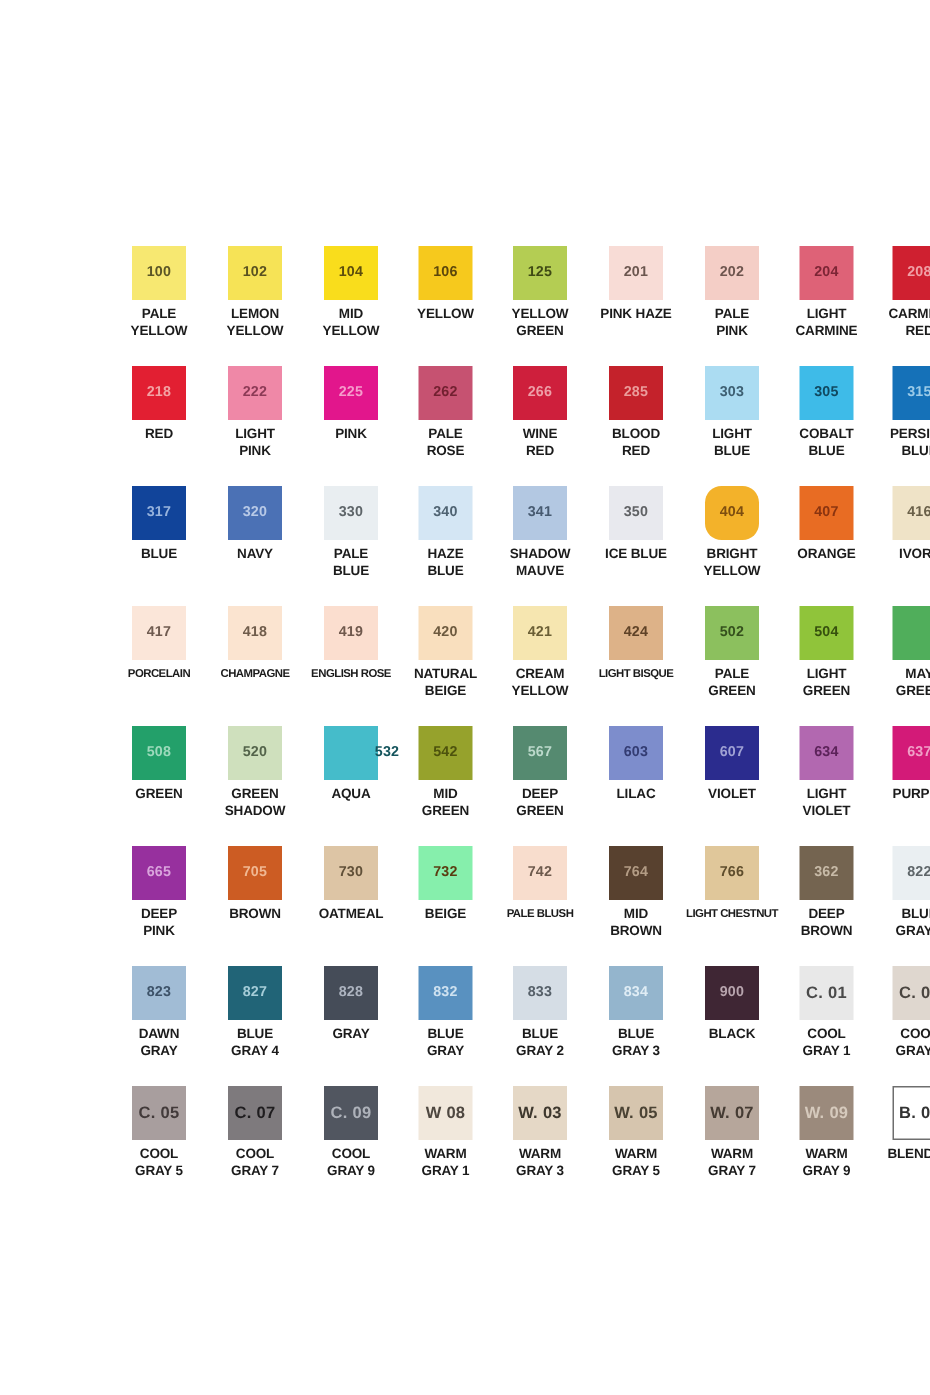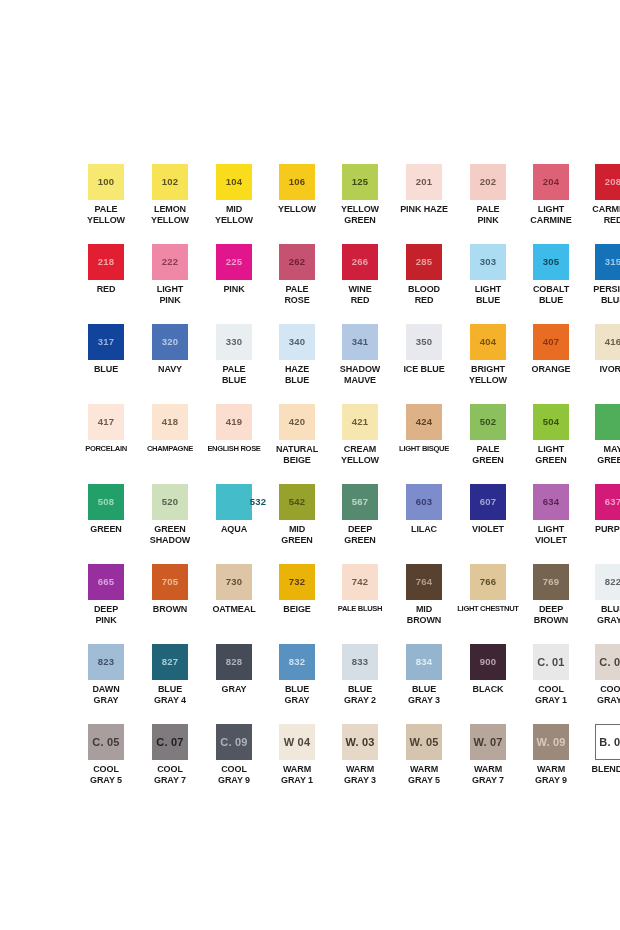--- a/index.html
+++ b/index.html
@@ -234,21 +234,21 @@
         <div class="swatch-name">SHADOW
 MAUVE</div>
       </div>
       <div class="swatch-cell">
         <div class="swatch-chip" style="background: rgb(232, 233, 238);">
           <span class="swatch-code" style="color: rgb(95, 97, 100);">350</span>
         </div>
         <div class="swatch-name">ICE BLUE</div>
       </div>
       <div class="swatch-cell">
-        <div class="swatch-chip" style="background: rgb(243, 178, 42);">
+        <div class="swatch-chip" style="background: rgb(243, 178, 42); border-radius: 11px;">
           <span class="swatch-code" style="color: rgb(125, 78, 16);">404</span>
         </div>
         <div class="swatch-name">BRIGHT
 YELLOW</div>
       </div>
       <div class="swatch-cell">
         <div class="swatch-chip" style="background: rgb(232, 108, 35);">
           <span class="swatch-code" style="color: rgb(138, 52, 16);">407</span>
         </div>
         <div class="swatch-name">ORANGE</div>
@@ -389,21 +389,21 @@
         </div>
         <div class="swatch-name">BROWN</div>
       </div>
       <div class="swatch-cell">
         <div class="swatch-chip" style="background: rgb(221, 197, 165);">
           <span class="swatch-code" style="color: rgb(96, 80, 56);">730</span>
         </div>
         <div class="swatch-name">OATMEAL</div>
       </div>
       <div class="swatch-cell">
-        <div class="swatch-chip" style="background: #eab308; text-align: center;">
+        <div class="swatch-chip" style="background: #86efac; text-align: center;">
           <span class="swatch-code" style="color: rgb(90, 60, 16);">732</span>
         </div>
         <div class="swatch-name">BEIGE</div>
       </div>
       <div class="swatch-cell">
         <div class="swatch-chip" style="background: rgb(248, 221, 205);">
           <span class="swatch-code" style="color: rgb(109, 90, 77);">742</span>
         </div>
         <div class="swatch-name narrow">PALE BLUSH</div>
       </div>
@@ -415,21 +415,21 @@
 BROWN</div>
       </div>
       <div class="swatch-cell">
         <div class="swatch-chip" style="background: rgb(224, 199, 154);">
           <span class="swatch-code" style="color: rgb(94, 77, 44);">766</span>
         </div>
         <div class="swatch-name narrow">LIGHT CHESTNUT</div>
       </div>
       <div class="swatch-cell">
         <div class="swatch-chip" style="background: rgb(116, 100, 80);">
-          <span class="swatch-code" style="color: rgb(200, 187, 168);">769</span>
+          <span class="swatch-code" style="color: rgb(200, 187, 168);">362</span>
         </div>
         <div class="swatch-name">DEEP
 BROWN</div>
       </div>
       <div class="swatch-cell">
         <div class="swatch-chip" style="background: rgb(234, 239, 242);">
           <span class="swatch-code" style="color: rgb(94, 101, 105);">822</span>
         </div>
         <div class="swatch-name">BLUE
 GRAY 1</div>
@@ -511,21 +511,21 @@
       </div>
       <div class="swatch-cell">
         <div class="swatch-chip" style="background: rgb(81, 86, 96);">
           <span class="swatch-code big" style="color: rgb(174, 178, 186);">C. 09</span>
         </div>
         <div class="swatch-name">COOL
 GRAY 9</div>
       </div>
       <div class="swatch-cell">
         <div class="swatch-chip" style="background: rgb(241, 232, 220);">
-          <span class="swatch-code big" style="color: rgb(78, 71, 64);">W 04</span>
+          <span class="swatch-code big" style="color: rgb(78, 71, 64);">W 08</span>
         </div>
         <div class="swatch-name">WARM
 GRAY 1</div>
       </div>
       <div class="swatch-cell">
         <div class="swatch-chip" style="background: rgb(229, 216, 198);">
           <span class="swatch-code big" style="color: rgb(62, 56, 46);">W. 03</span>
         </div>
         <div class="swatch-name">WARM
 GRAY 3</div>

